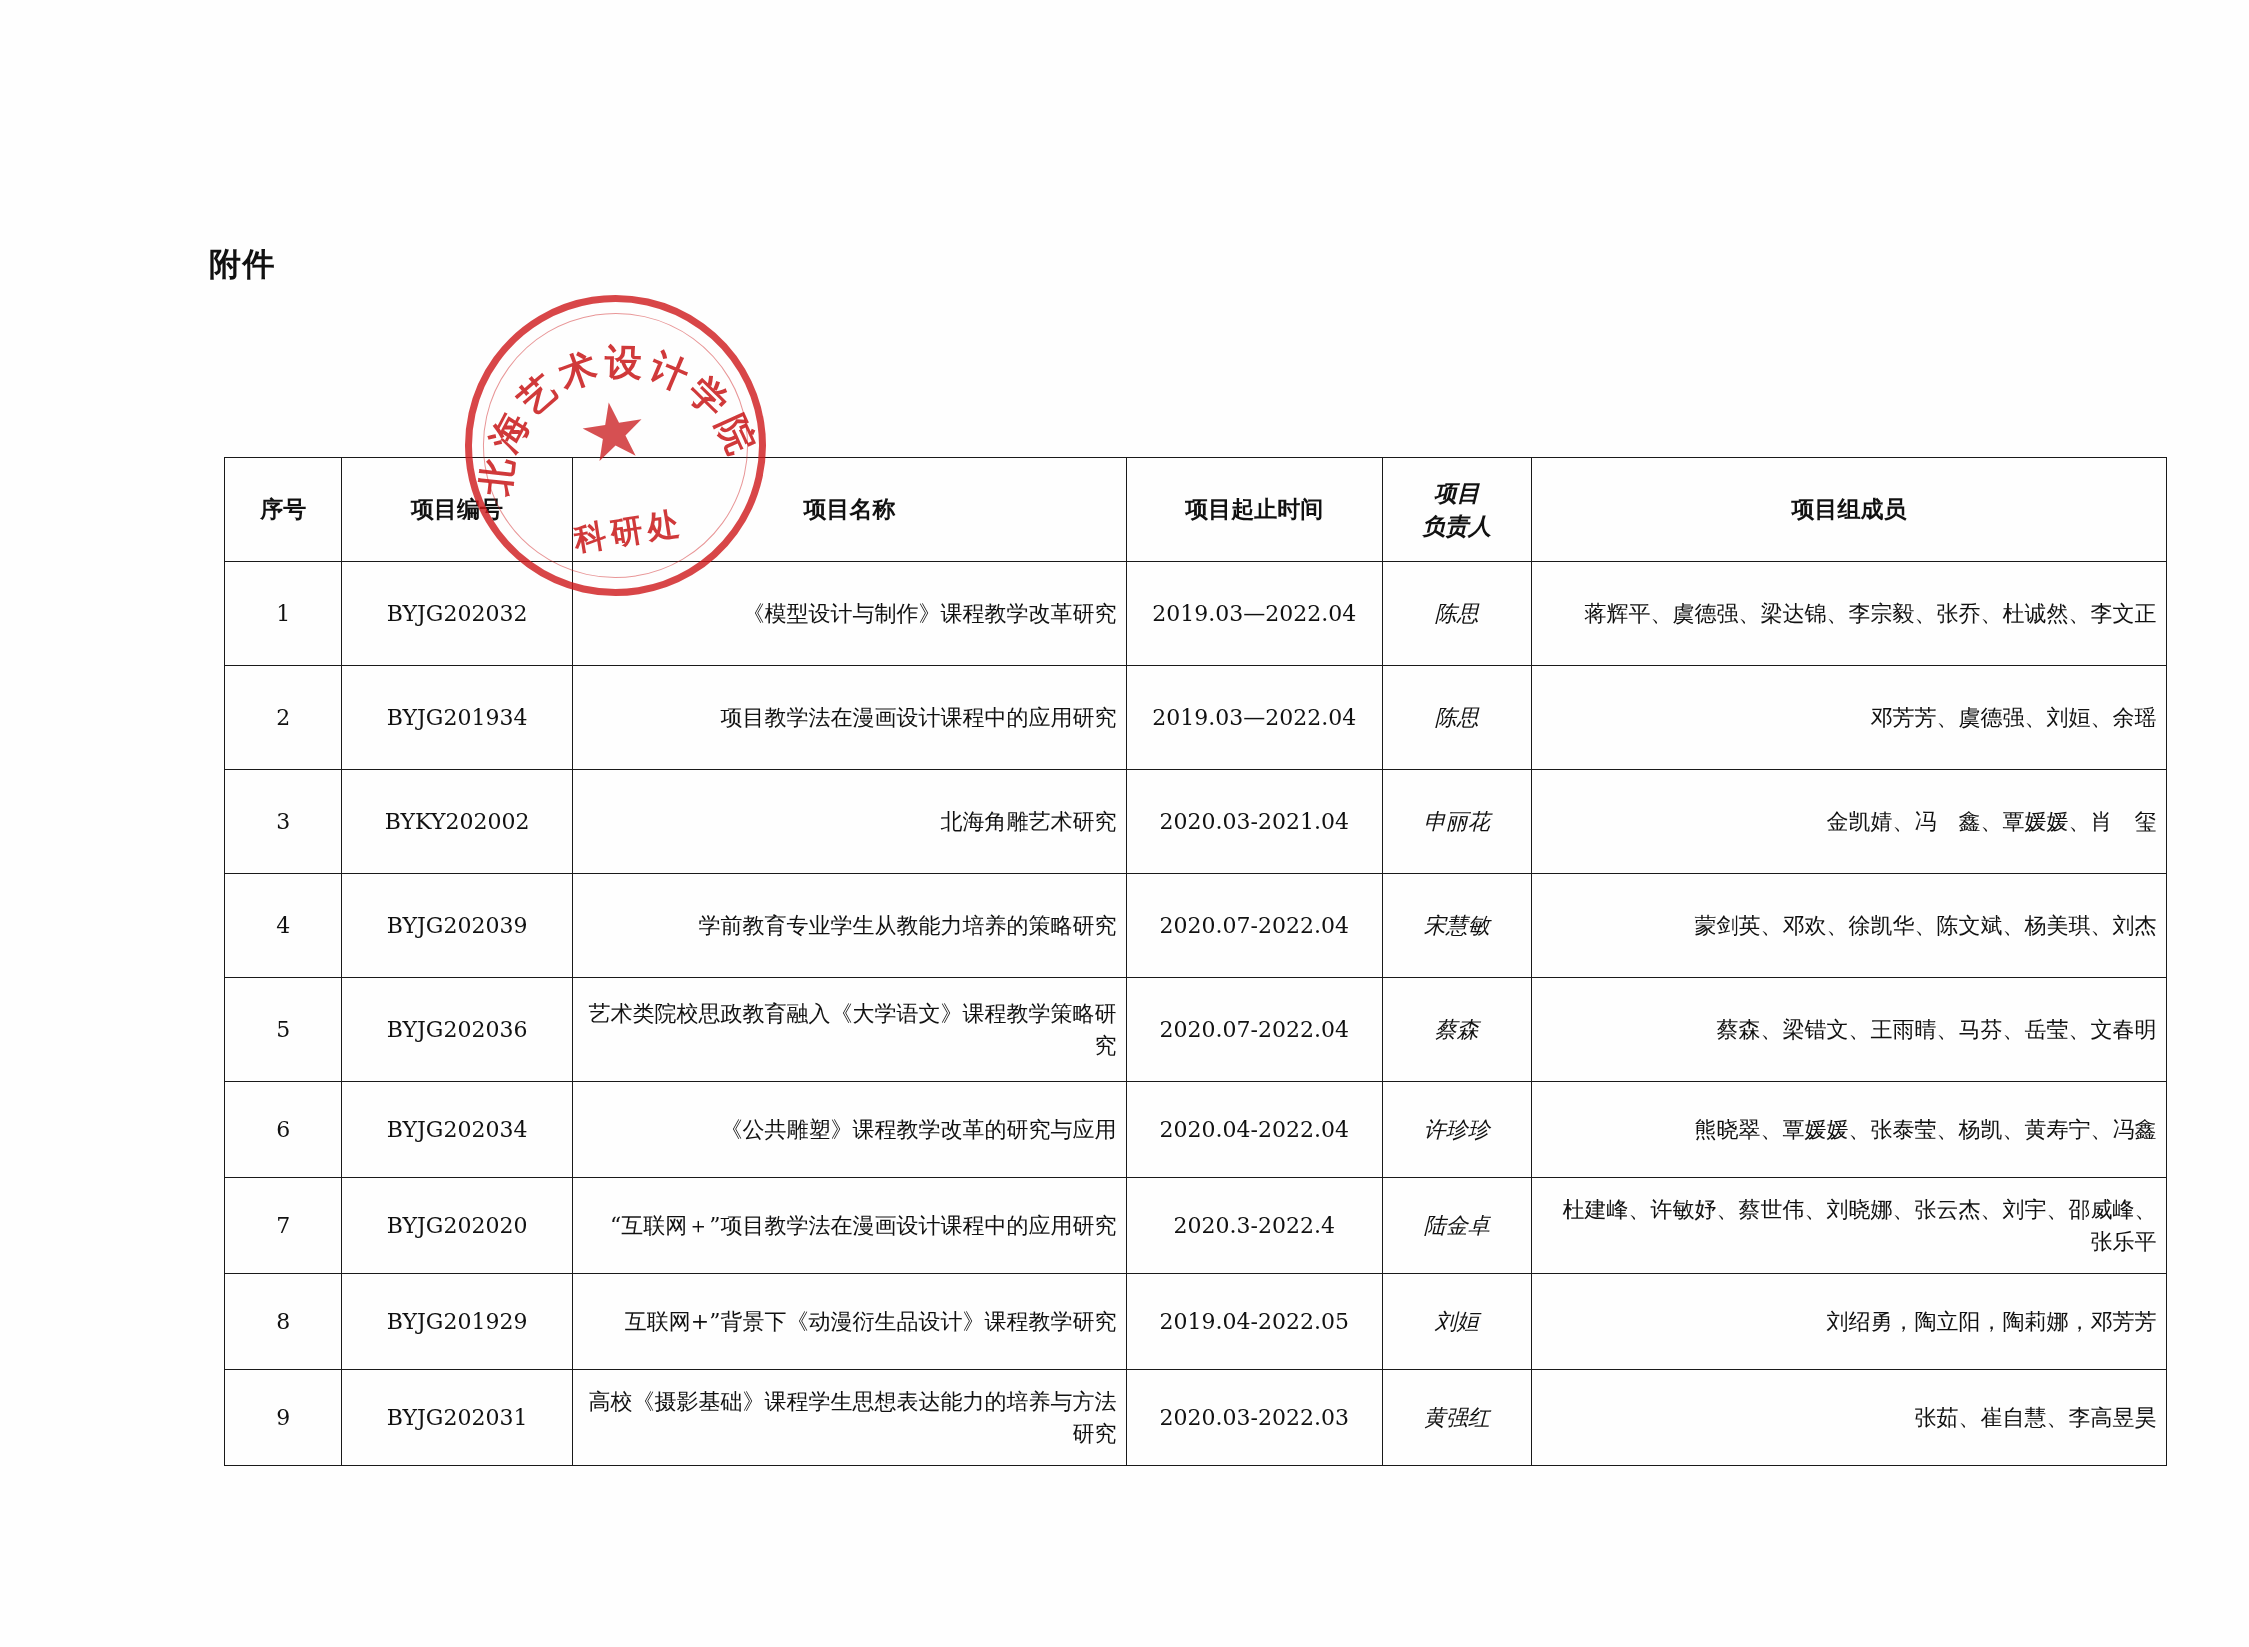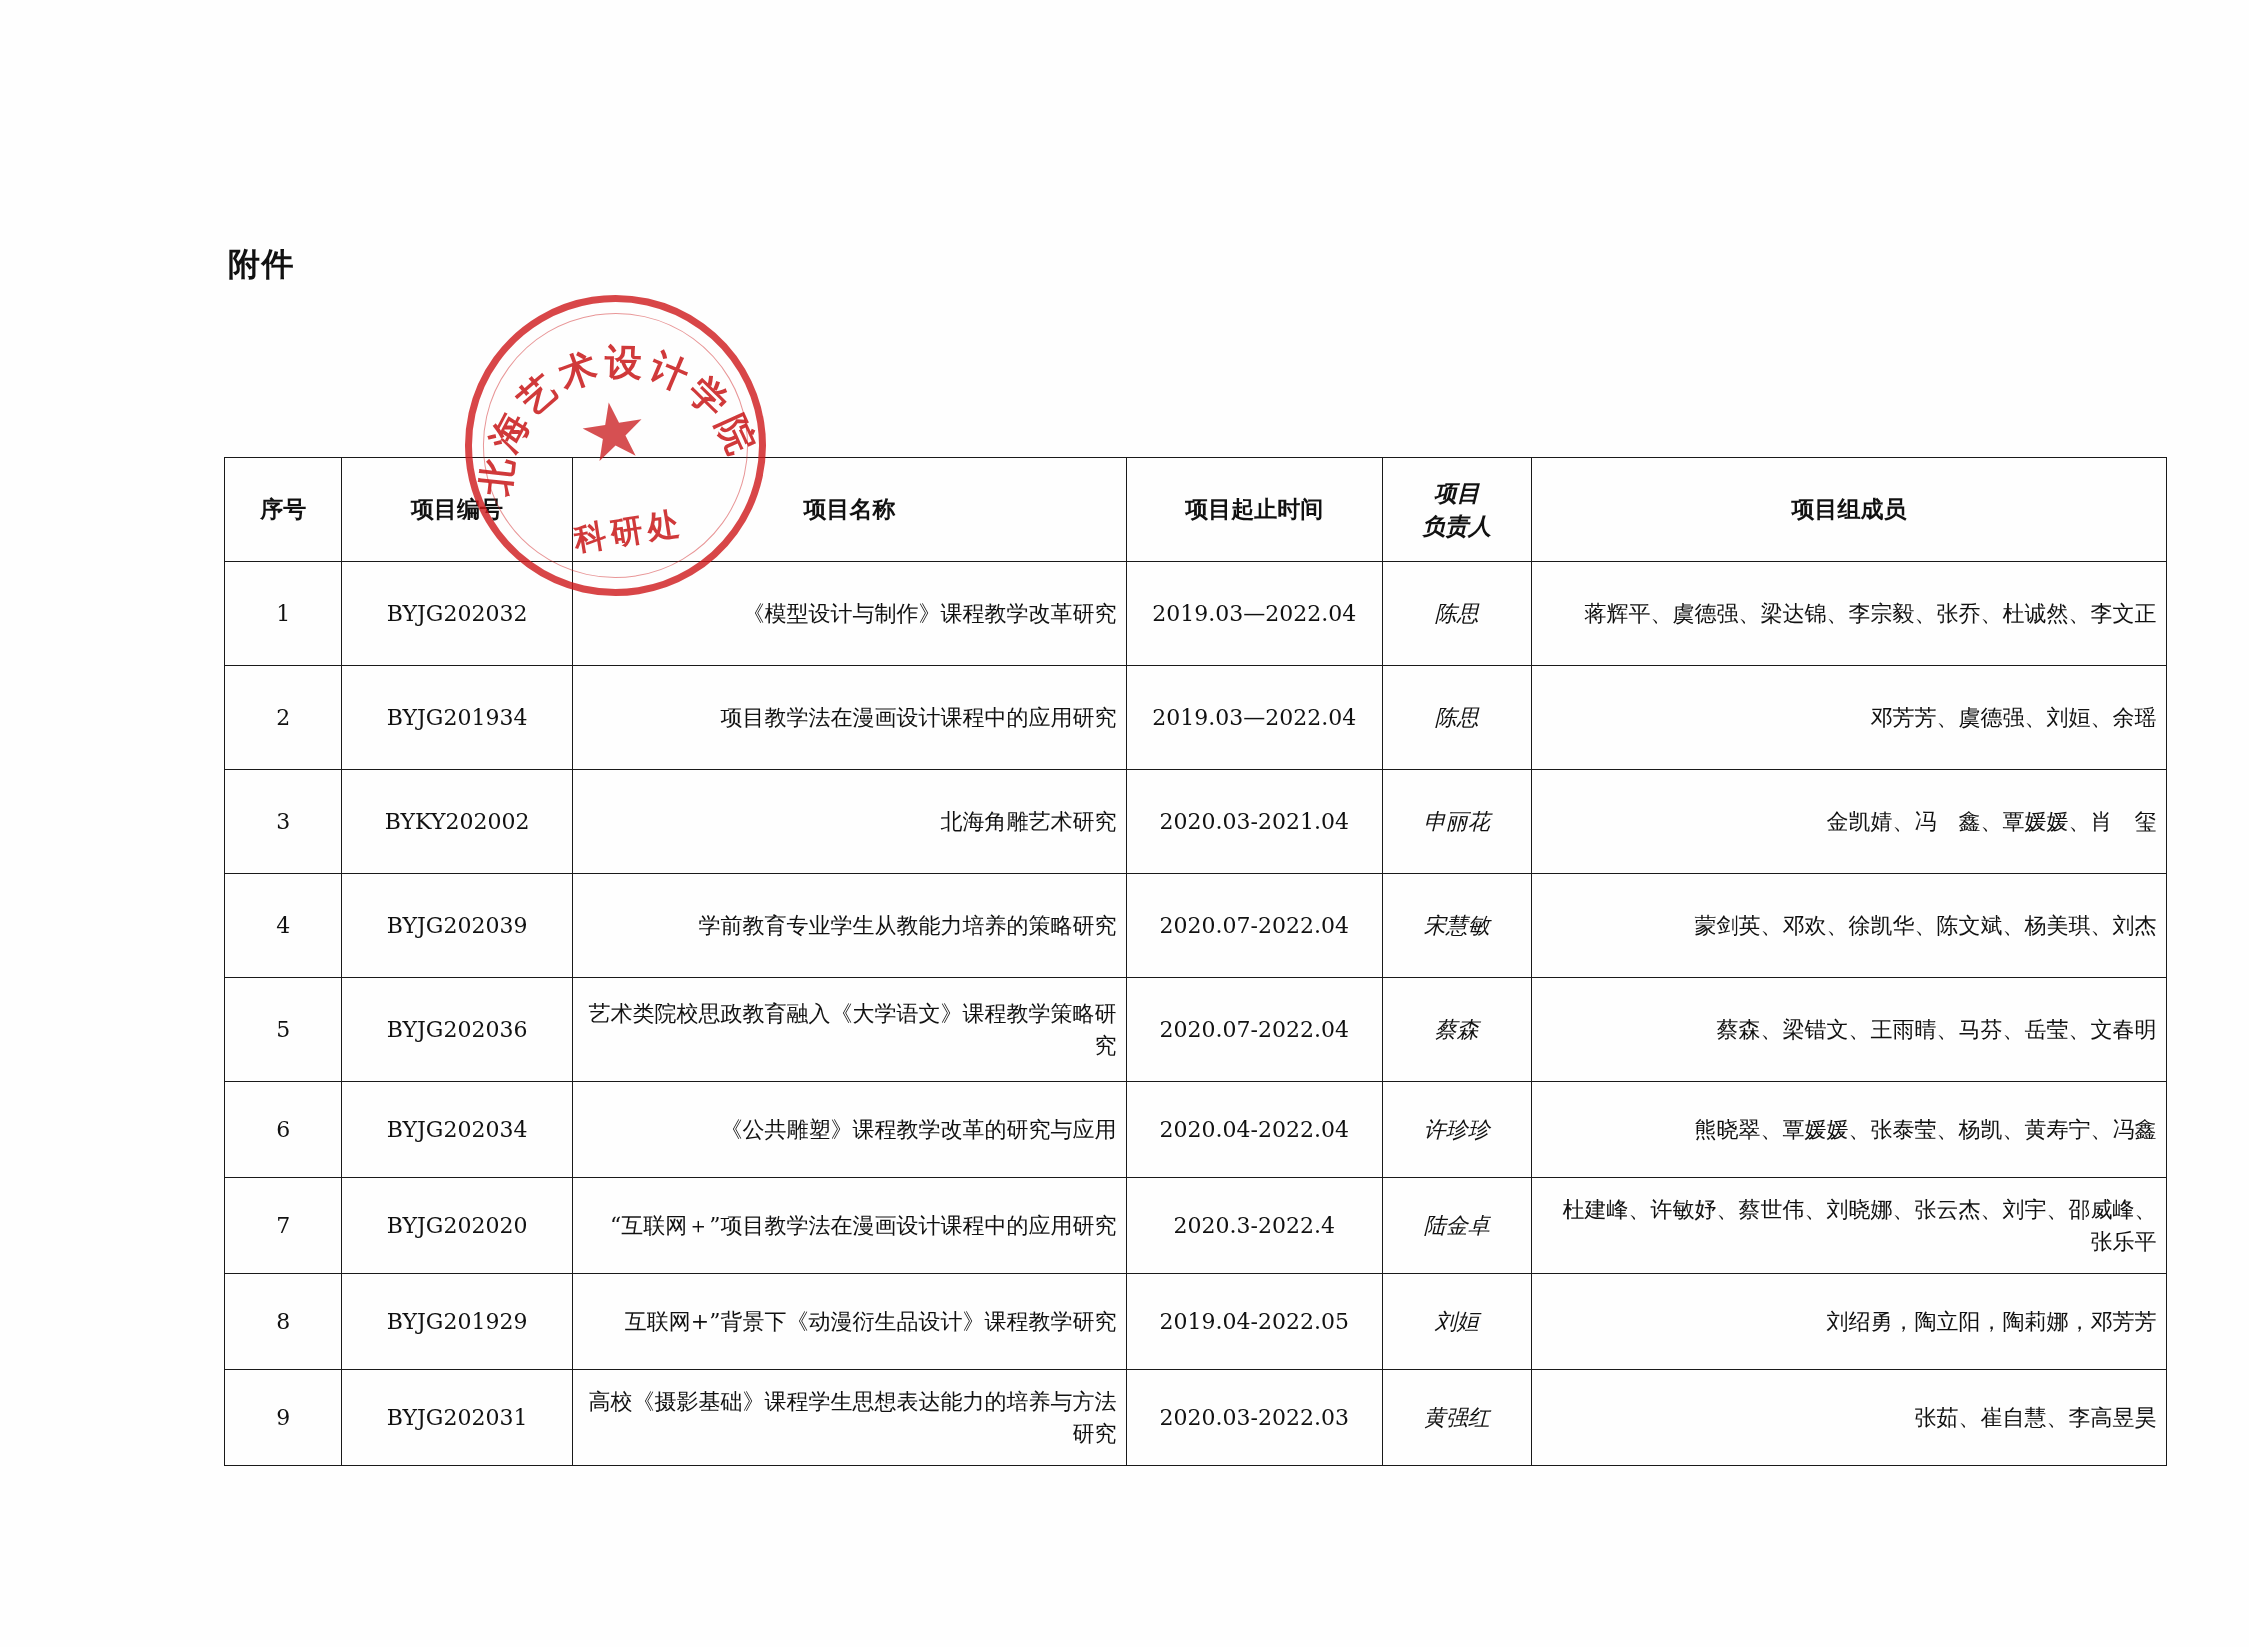--- a/index.html
+++ b/index.html
@@ -22,21 +22,20 @@
   }
 
   .attach-label {
     position: absolute;
     left: 209px;
     top: 243px;
     font-size: 32px;
     font-weight: 700;
     letter-spacing: 1.6px;
     font-family: "DejaVu Serif", "Liberation Serif", serif;
-    margin-left: 19px;
   }
 
   .doc-title {
     position: absolute;
     left: 0;
     right: 0;
     top: 312px;
     text-align: center;
     font-size: 39px;
     font-weight: 700;

